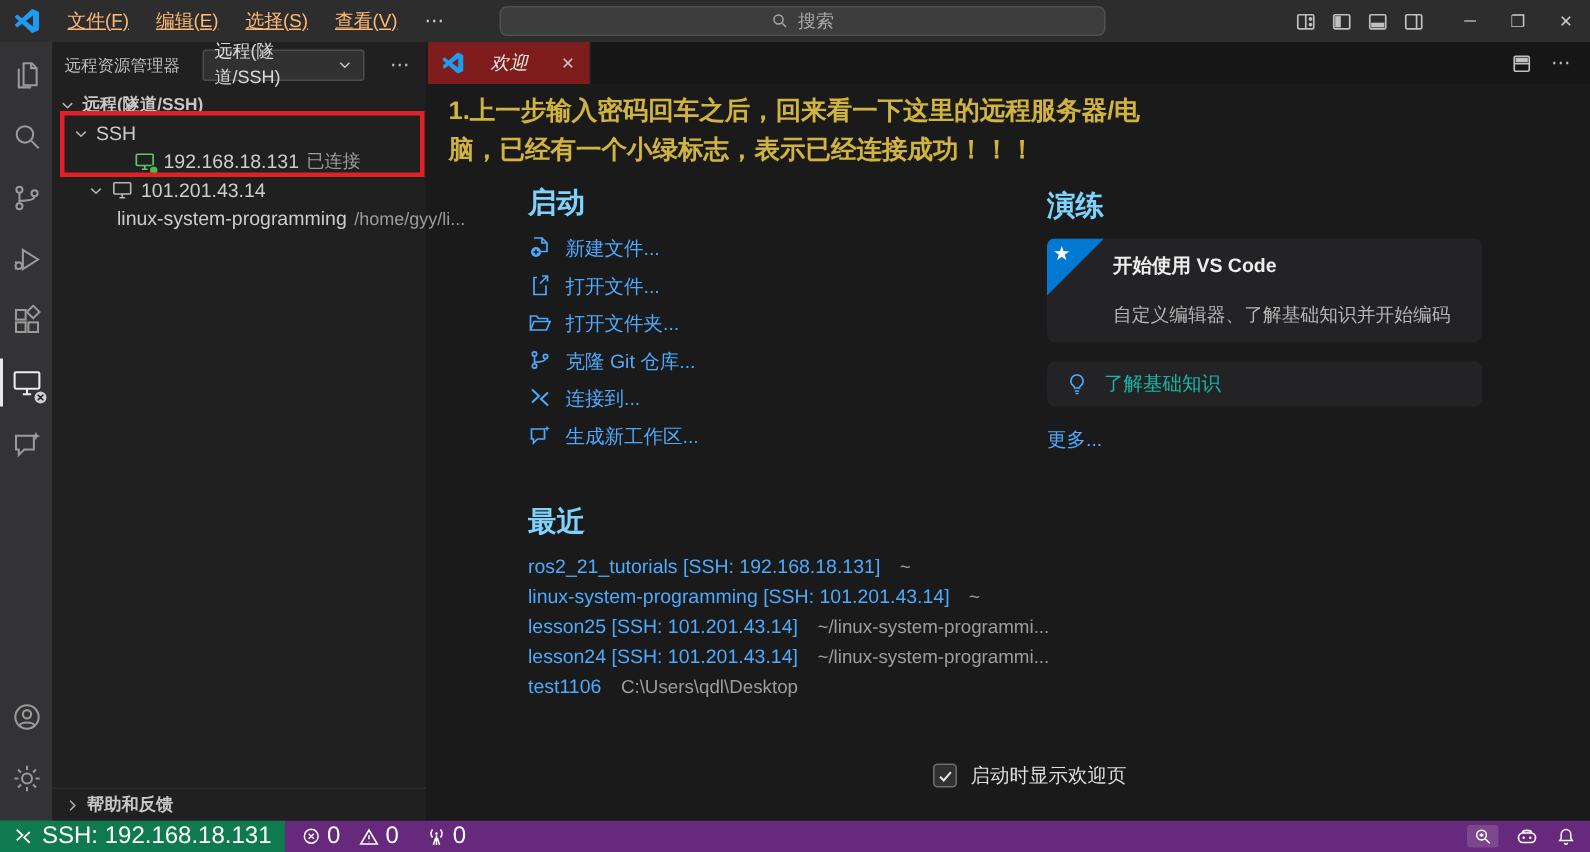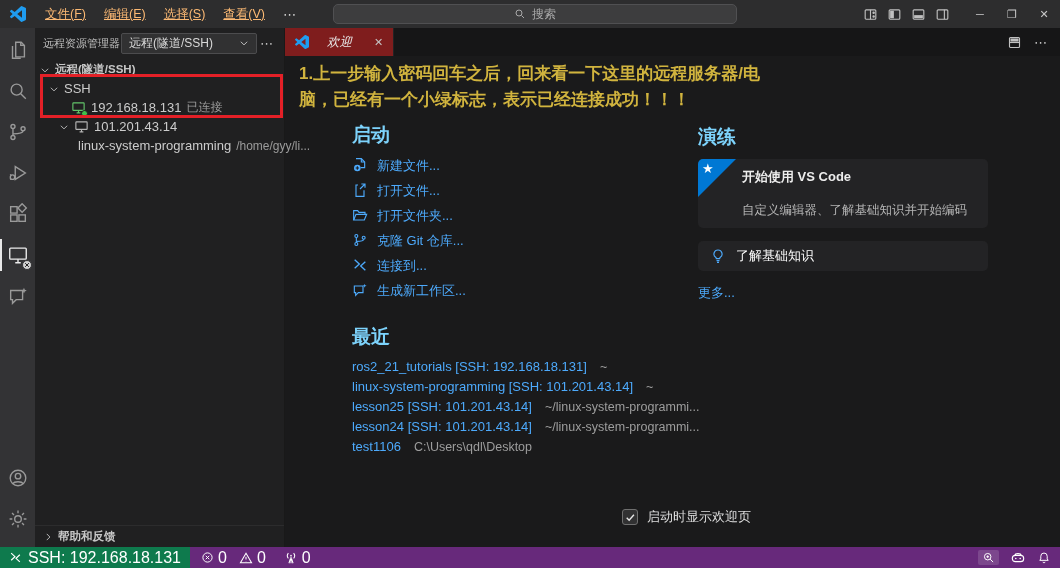--- a/index.html
+++ b/index.html
@@ -31,21 +31,21 @@
 
   .activitybar { width:35px; background:#333335; display:flex; flex-direction:column; align-items:center; padding-top:9px; }
   .ab-icon { position:relative; width:35px; height:26px; margin-bottom:15px; display:flex; align-items:center; justify-content:center; color:#9a9a9a; cursor:pointer; }
   .ab-icon.active { color:#ececec; }
   .ab-icon.active::before { content:""; position:absolute; left:0; top:-3px; bottom:-3px; width:2px; background:#e9e9e9; }
   .ab-badge { position:absolute; right:3px; bottom:-2px; width:10px; height:10px; border-radius:50%;
     background:#d0d0d0; border:1px solid #333335; display:flex; align-items:center; justify-content:center; color:#1e1e1e; }
   .ab-bottom { margin-top:auto; display:flex; flex-direction:column; align-items:center; }
 
   .sidebar { width:250px; background:#202021; position:relative; display:flex; flex-direction:column; border-right:1px solid #191919; }
-  .sb-header { height:30px; display:flex; align-items:center; gap:1px; padding:0 8px; }
+  .sb-header { height:30px; display:flex; align-items:center; gap:15px; padding:0 8px; }
   .sb-title { font-size:11px; color:#bdbdbd; white-space:nowrap; }
   .sb-dropdown { flex:1; height:21px; background:#313132; border:1px solid #4c4c4e; border-radius:2px;
     display:flex; align-items:center; justify-content:space-between; padding:0 7px; font-size:12px; color:#dadada; cursor:pointer; }
   .sb-more { color:#bdbdbd; letter-spacing:1px; padding:0 2px; cursor:pointer; }
   .tree { padding-top:2px; }
   .tree-row { height:19px; display:flex; align-items:center; gap:5px; color:#cccccc; cursor:pointer; white-space:nowrap; }
   .tree-chevron { color:#b5b5b5; display:flex; }
   .tree-section { font-weight:700; font-size:11.5px; color:#c7c7c7; }
   .desc { color:#9b9b9b; font-size:12px; }
   .monitor-wrap { position:relative; display:flex; }
@@ -62,32 +62,32 @@
   .tab-close { font-style:normal; color:#c5c5c5; font-size:11px; margin-left:4px; cursor:pointer; }
   .editor-actions { margin-left:auto; display:flex; align-items:center; gap:12px; padding-right:12px; color:#c0c0c0; }
 
   .welcome { position:relative; flex:1; }
   .annotation { position:absolute; left:14px; top:5px; width:620px; color:#d1b43e; font-weight:700; font-size:17px; line-height:26px; }
   .columns { position:absolute; left:67px; top:66px; display:flex; }
   .col-left { width:346px; }
   .col-right { width:290px; padding-top:2px; }
   .wh { font-size:19px; font-weight:700; color:#7dd3fc; margin:0 0 9px 0; font-style:normal; }
   .start-item { height:25px; display:flex; align-items:flex-start; gap:9px; color:#4daafc; cursor:pointer; }
-  .recent-head { margin-top:17px; }
+  .recent-head { margin-top:28px; }
   .recent-item { height:20px; display:flex; align-items:baseline; cursor:pointer; white-space:nowrap; }
   .recent-name { color:#4daafc; }
   .recent-path { color:#9d9d9d; margin-left:13px; font-size:12.5px; }
   .card { background:#232325; border-radius:5px; position:relative; }
   .card1 { padding:9px 12px 9px 44px; margin-bottom:13px; margin-top:7px; overflow:hidden; }
   .ribbon { position:absolute; top:0; left:0; width:0; height:0; border-top:38px solid #0078d4; border-right:38px solid transparent; }
   .ribbon-star { position:absolute; top:2px; left:4px; color:#ffffff; font-size:13px; font-style:normal; }
   .card-title { font-weight:700; font-size:13px; color:#ededed; margin-bottom:4px; }
   .card-desc { font-size:12.5px; color:#b5b5b5;margin-top:16px; }
   .card2 { display:flex; align-items:center; gap:10px; padding:6px 12px; }
-  .card2-title { font-size:13px; color:#ffffff; }
+  .card2-title { font-size:13px; color:#14b8a6; }
   .more-link { color:#4daafc; margin-top:13px; display:inline-block; cursor:pointer; }
   .startup-check { position:absolute; left:337px; top:452px; display:flex; align-items:center; gap:9px; color:#dddddd; cursor:pointer; }
   .checkbox { width:16px; height:16px; background:#313132; border:1px solid #6f6f6f; border-radius:3px; display:flex; align-items:center; justify-content:center; }
 
   
   .statusbar { height:21px; display:flex; align-items:stretch; background:#67297b; color:#ffffff; font-size:16px; }
   .sbr-remote { background:#0e7a4d; display:flex; align-items:center; gap:6px; padding:0 9px; cursor:pointer; }
   .sbr-items { display:flex; align-items:center; gap:12px; padding-left:11px; }
   .sbr-item { display:flex; align-items:center; gap:4px; cursor:pointer; }
   .sbr-right { margin-left:auto; display:flex; align-items:center; gap:11px; padding-right:9px; }
@@ -250,21 +250,21 @@
         <span class="tree-section">远程(隧道/SSH)</span>
       </div>
       <div class="tree-row" style="padding-left:14px;">
         <span class="tree-chevron">
           <svg width="10" height="10" viewBox="0 0 16 16" fill="none" stroke="currentColor" stroke-width="1.6">
               <path d="M3 6l5 5 5-5"></path>
             </svg>
         </span>
         <span>SSH</span>
       </div>
-      <div class="tree-row" style="padding-left:36px;">
+      <div class="tree-row" style="padding-left:36px;margin-left:18px;">
         <span class="monitor-wrap">
           <svg width="15" height="15" viewBox="0 0 24 24" fill="none" stroke="#62c46a" stroke-width="1.8">
               <rect x="3" y="4.5" width="18" height="12" rx="1"></rect>
               <path d="M9 20.5h6M12 16.5v4"></path>
             </svg>
           <span class="green-dot"></span>
         </span>
         <span>192.168.18.131</span>
         <span class="desc">已连接</span>
       </div>

